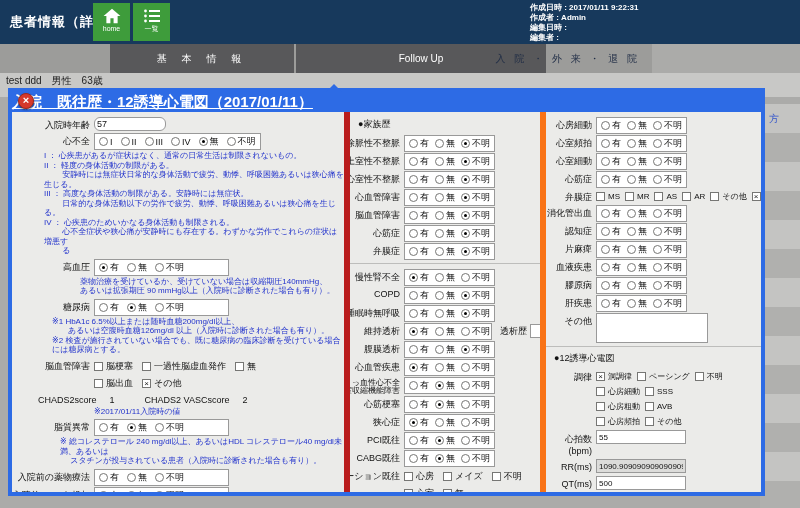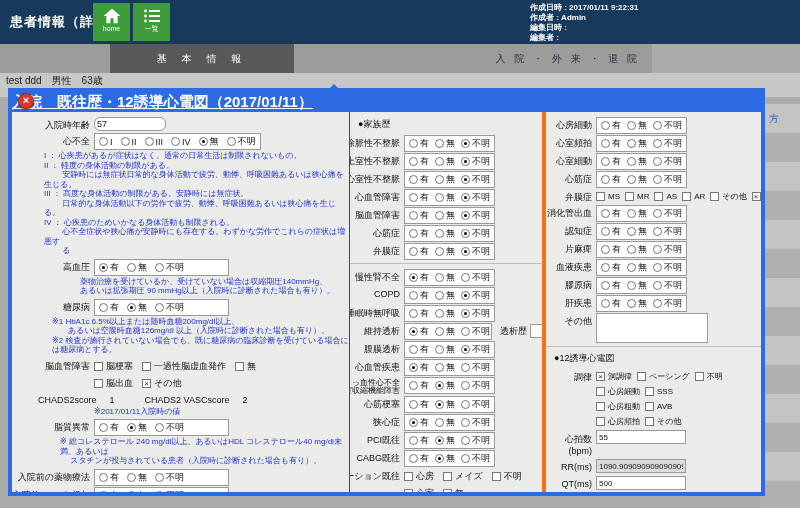--- a/index.html
+++ b/index.html
@@ -36,22 +36,22 @@
            border:4px solid #2D6BE5; background:#EBEBE9; z-index:2; }
   .pointer { position:absolute; left:314px; top:-16px; width:0; height:0;
              border:8px solid transparent; border-bottom-color:#2D6BE5; }
   .modal-header { height:20px; background:#2D6BE5; position:relative; }
   .modal-title { color:#fff; text-align:left; font-size:15px; font-weight:bold; line-height:20px;text-decoration:underline; }
   .close-btn { position:absolute; left:6px; top:1px; width:16px; height:16px; border-radius:50%;
                background:#D5392C; border:1px solid #9E281E; color:#fff; font-size:11px; font-weight:bold;
                text-align:center; line-height:13px; cursor:pointer; box-shadow:0 1px 2px rgba(0,0,0,.45); }
   .modal-body { display:flex; height:380px; overflow:hidden; }
   .col { padding-top:5px; overflow:hidden; }
-  .col1 { width:338px; border-right:1px solid #b91c1c; }
-  .col2 { width:196px; border-right:4px solid #f97316; }
+  .col1 { width:338px; border-right:6px solid #b91c1c; }
+  .col2 { width:196px; border-right:6px solid #f97316; }
   .col3 { flex:1; }
   
   .frow { display:flex; align-items:flex-start; margin-bottom:1px; }
   .flabel { flex-shrink:0; display:flex; justify-content:flex-end; padding:2px 4px 0 0; }
   .flabel .lt { white-space:nowrap; text-align:right; }
   .flabel .lt .l2 { display:block; font-size:8px; line-height:8px; }
   .col1 .flabel { width:82px; }
   .col2 .flabel { width:54px; }
   .col3 .flabel { width:50px; }
   .rbox { background:#fff; border:1px solid #999; display:inline-flex; align-items:center;
@@ -110,20 +110,21 @@
   <div class="meta">
       <div>作成日時 : 2017/01/11 9:22:31</div>
       <div>作成者 : Admin</div>
       <div>編集日時 :</div>
       <div>編集者 :</div>
     </div>
 </div>
 
 <div class="tab-bar">
   <div class="tab" id="tab-basic">基 本 情 報</div>
+  <div class="tab" id="tab-follow">Follow Up</div>
   <div class="tab-right">入 院 ・ 外 来 ・ 退 院</div>
 </div>
 
 <div class="patient-row">test ddd　男性　63歳</div>
 
 <div class="underlay">
   <div class="u-row"><span class="u-frag">方</span></div>
   <div class="u-row"></div>
     <div class="u-row"></div>
     <div class="u-row"></div>

